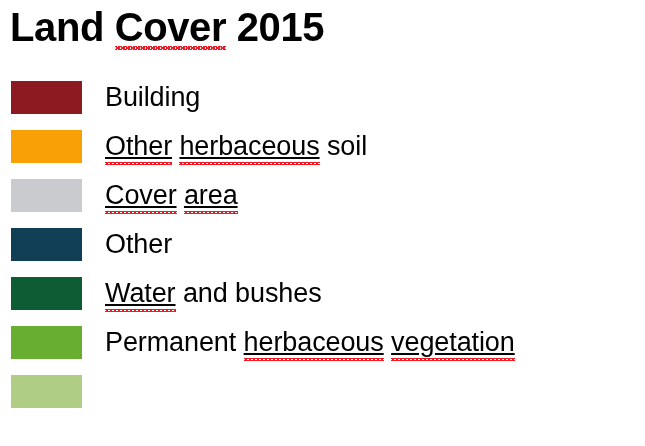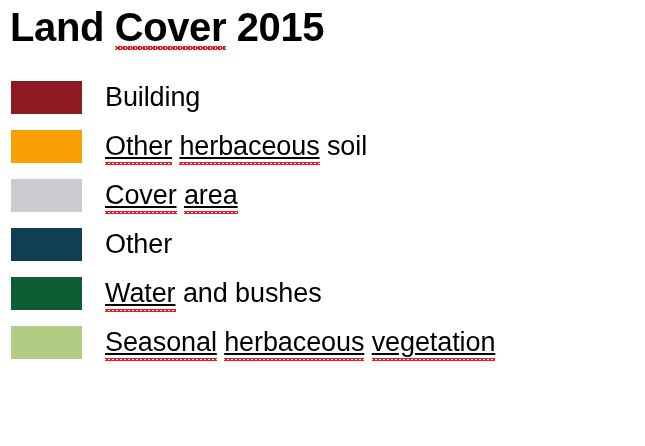--- a/index.html
+++ b/index.html
@@ -172,18 +172,21 @@
       </div>
       <div class="legend-row">
         <div class="swatch" style="background: rgb(16, 62, 85);"></div>
         <div class="legend-label"><span>Other</span></div>
       </div>
       <div class="legend-row">
         <div class="swatch" style="background: rgb(13, 92, 52);"></div>
         <div class="legend-label"><span class="sp">Water</span><span> and bushes</span></div>
       </div>
       <div class="legend-row">
+        <div class="swatch" style="background: rgb(104, 174, 49);"></div>
+        <div class="legend-label"><span>Permanent </span><span class="sp">herbaceous</span><span> </span><span class="sp">vegetation</span></div>
+      </div>
+      <div class="legend-row">
         <div class="swatch" style="background: rgb(175, 206, 132);"></div>
-        <div class="legend-label"><span class="sp">Seasonal</span><span> </span><span class="sp">herbaceous</span><span> </span><span class="sp">vegetation</span></div>
       </div>
     </div>
 
 </div>
 
 </body></html>

